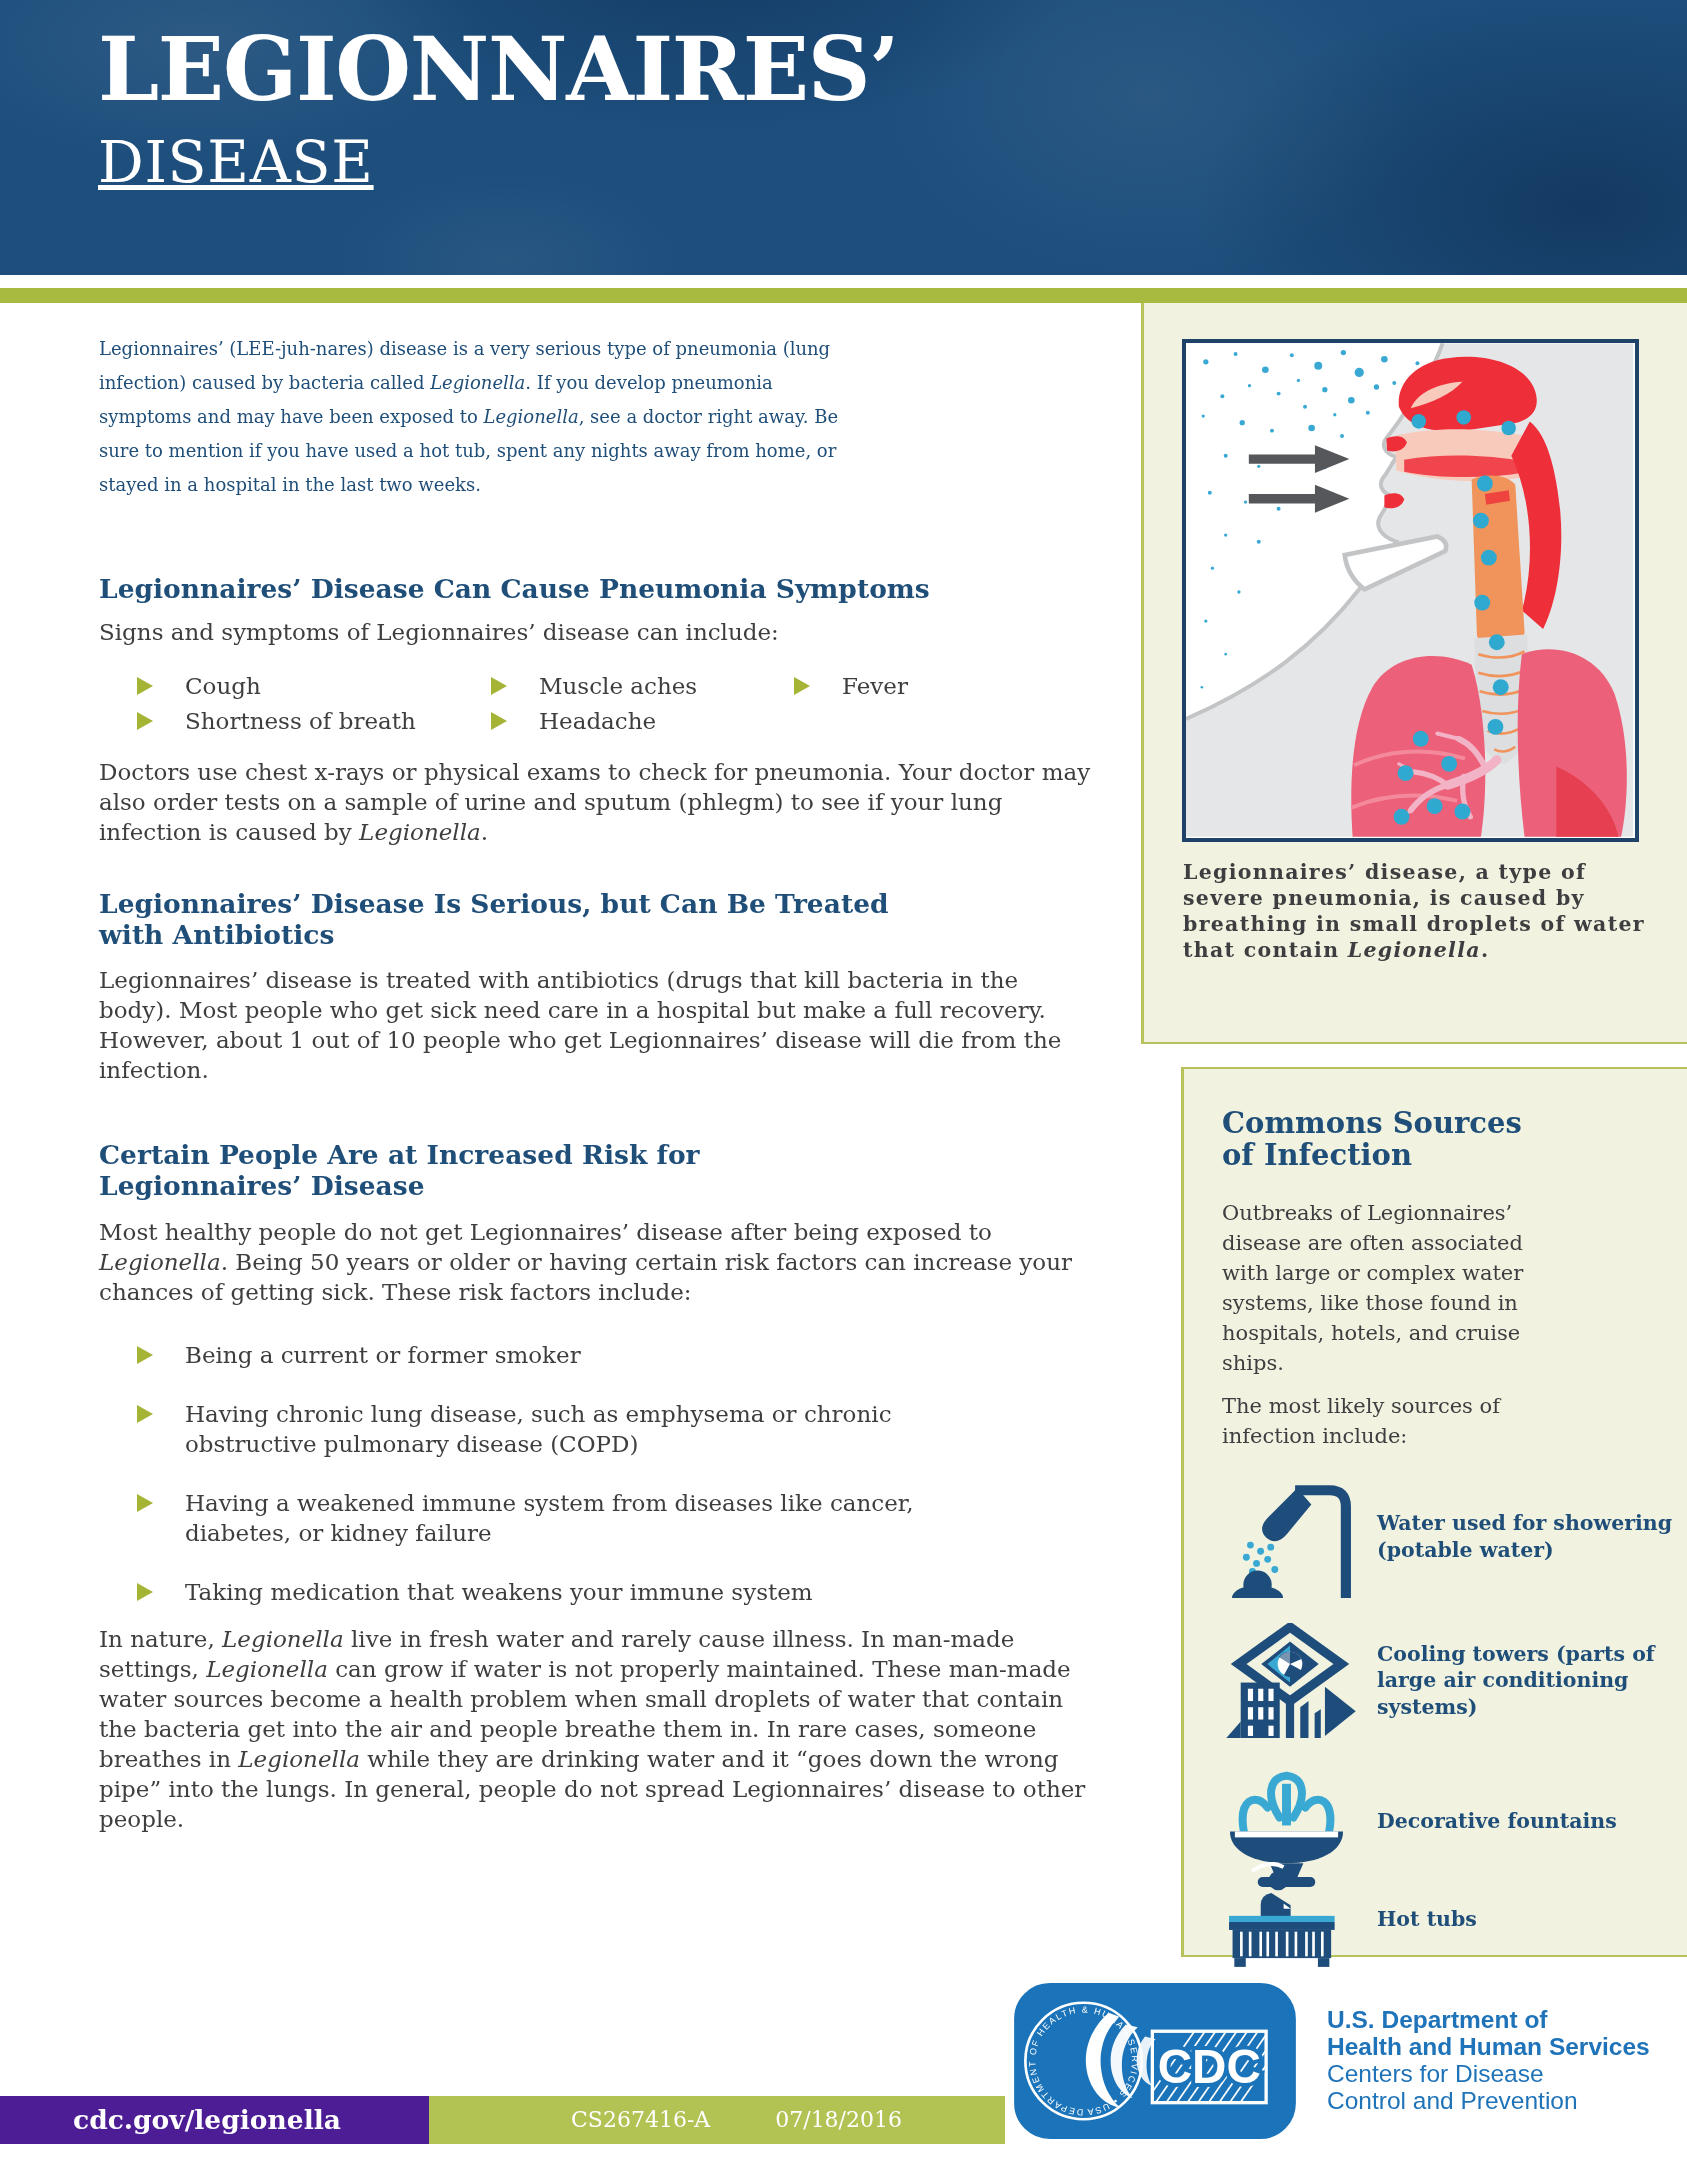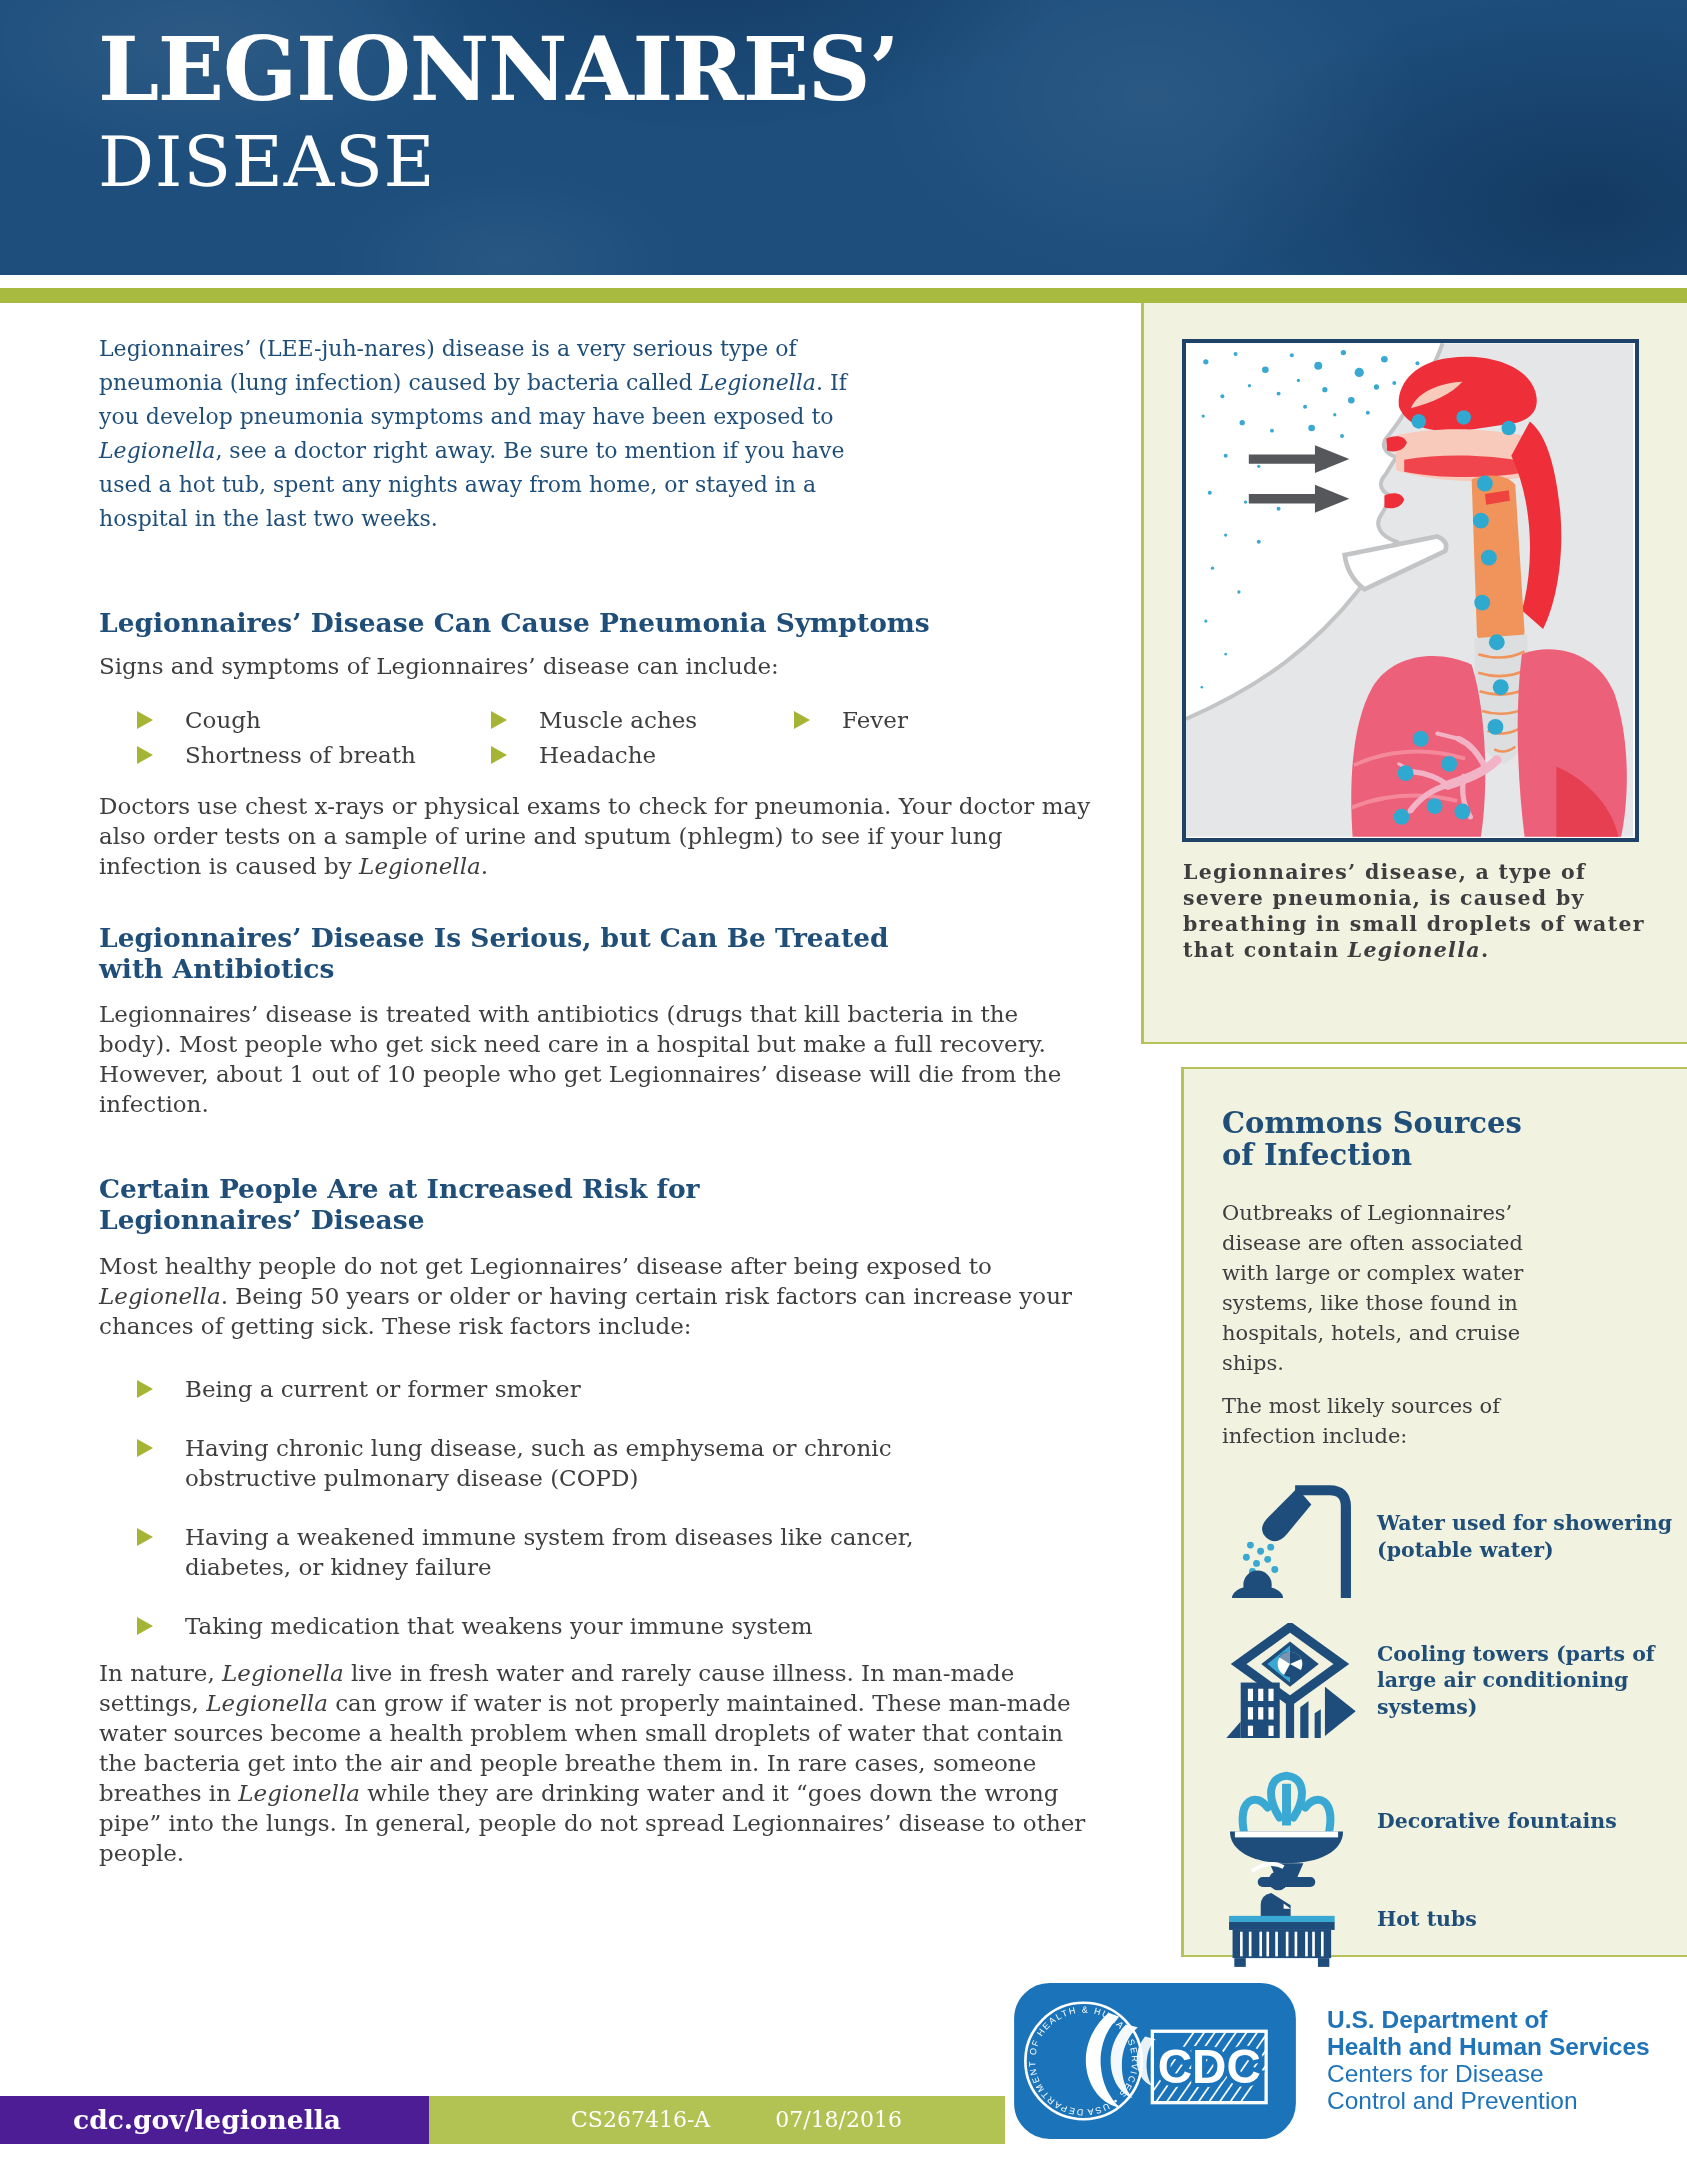--- a/index.html
+++ b/index.html
@@ -14,27 +14,27 @@
     background:
       radial-gradient(ellipse 463px 212px at 12% 15%, rgba(255,255,255,0.07), transparent 60%),
       radial-gradient(ellipse 595px 278px at 42% -15%, rgba(9,38,74,0.45), transparent 62%),
       radial-gradient(ellipse 503px 344px at 68% 35%, rgba(255,255,255,0.06), transparent 55%),
       radial-gradient(ellipse 648px 357px at 94% 75%, rgba(8,33,66,0.45), transparent 60%),
       radial-gradient(ellipse 331px 172px at 30% 95%, rgba(255,255,255,0.05), transparent 55%),
       #1d4e7c;
   }
   .title-block { position:absolute; left:98px; top:20px; color:#ffffff; }
   .title-line1 { font-size:87px; font-weight:bold; letter-spacing:-1.3px; line-height:99px; }
-  .title-line2 { font-size:70px; font-weight:400; letter-spacing:0.7px; line-height:94px; margin-top:-4px; }
+  .title-line2 { font-size:57px; font-weight:400; letter-spacing:0.7px; line-height:94px; margin-top:-4px;text-decoration:underline; }
   .green-band { position:absolute; left:0; top:288px; width:1687px; height:15px; background:#a9ba40; }
 
   
   .main-col { position:absolute; left:99px; top:303px; width:1000px; }
   .intro {
-    margin-top:29px; width:761px; font-size:22px; line-height:34px; color:#1f4e79;
+    margin-top:29px; width:761px; font-size:18px; line-height:34px; color:#1f4e79;
   }
   h2.section-heading {
     font-size:26.5px; line-height:31px; color:#1f4e79; font-weight:bold;
   }
   .h2-1 { margin-top:71px; }
   .h2-2 { margin-top:41px; }
   .h2-3 { margin-top:54px; }
   .h2-4 { margin-top:60px; }
   .body-text { font-size:23px; line-height:30px; color:#3e3e40; width:992px; }
   .lead { margin-top:13.2px; }

